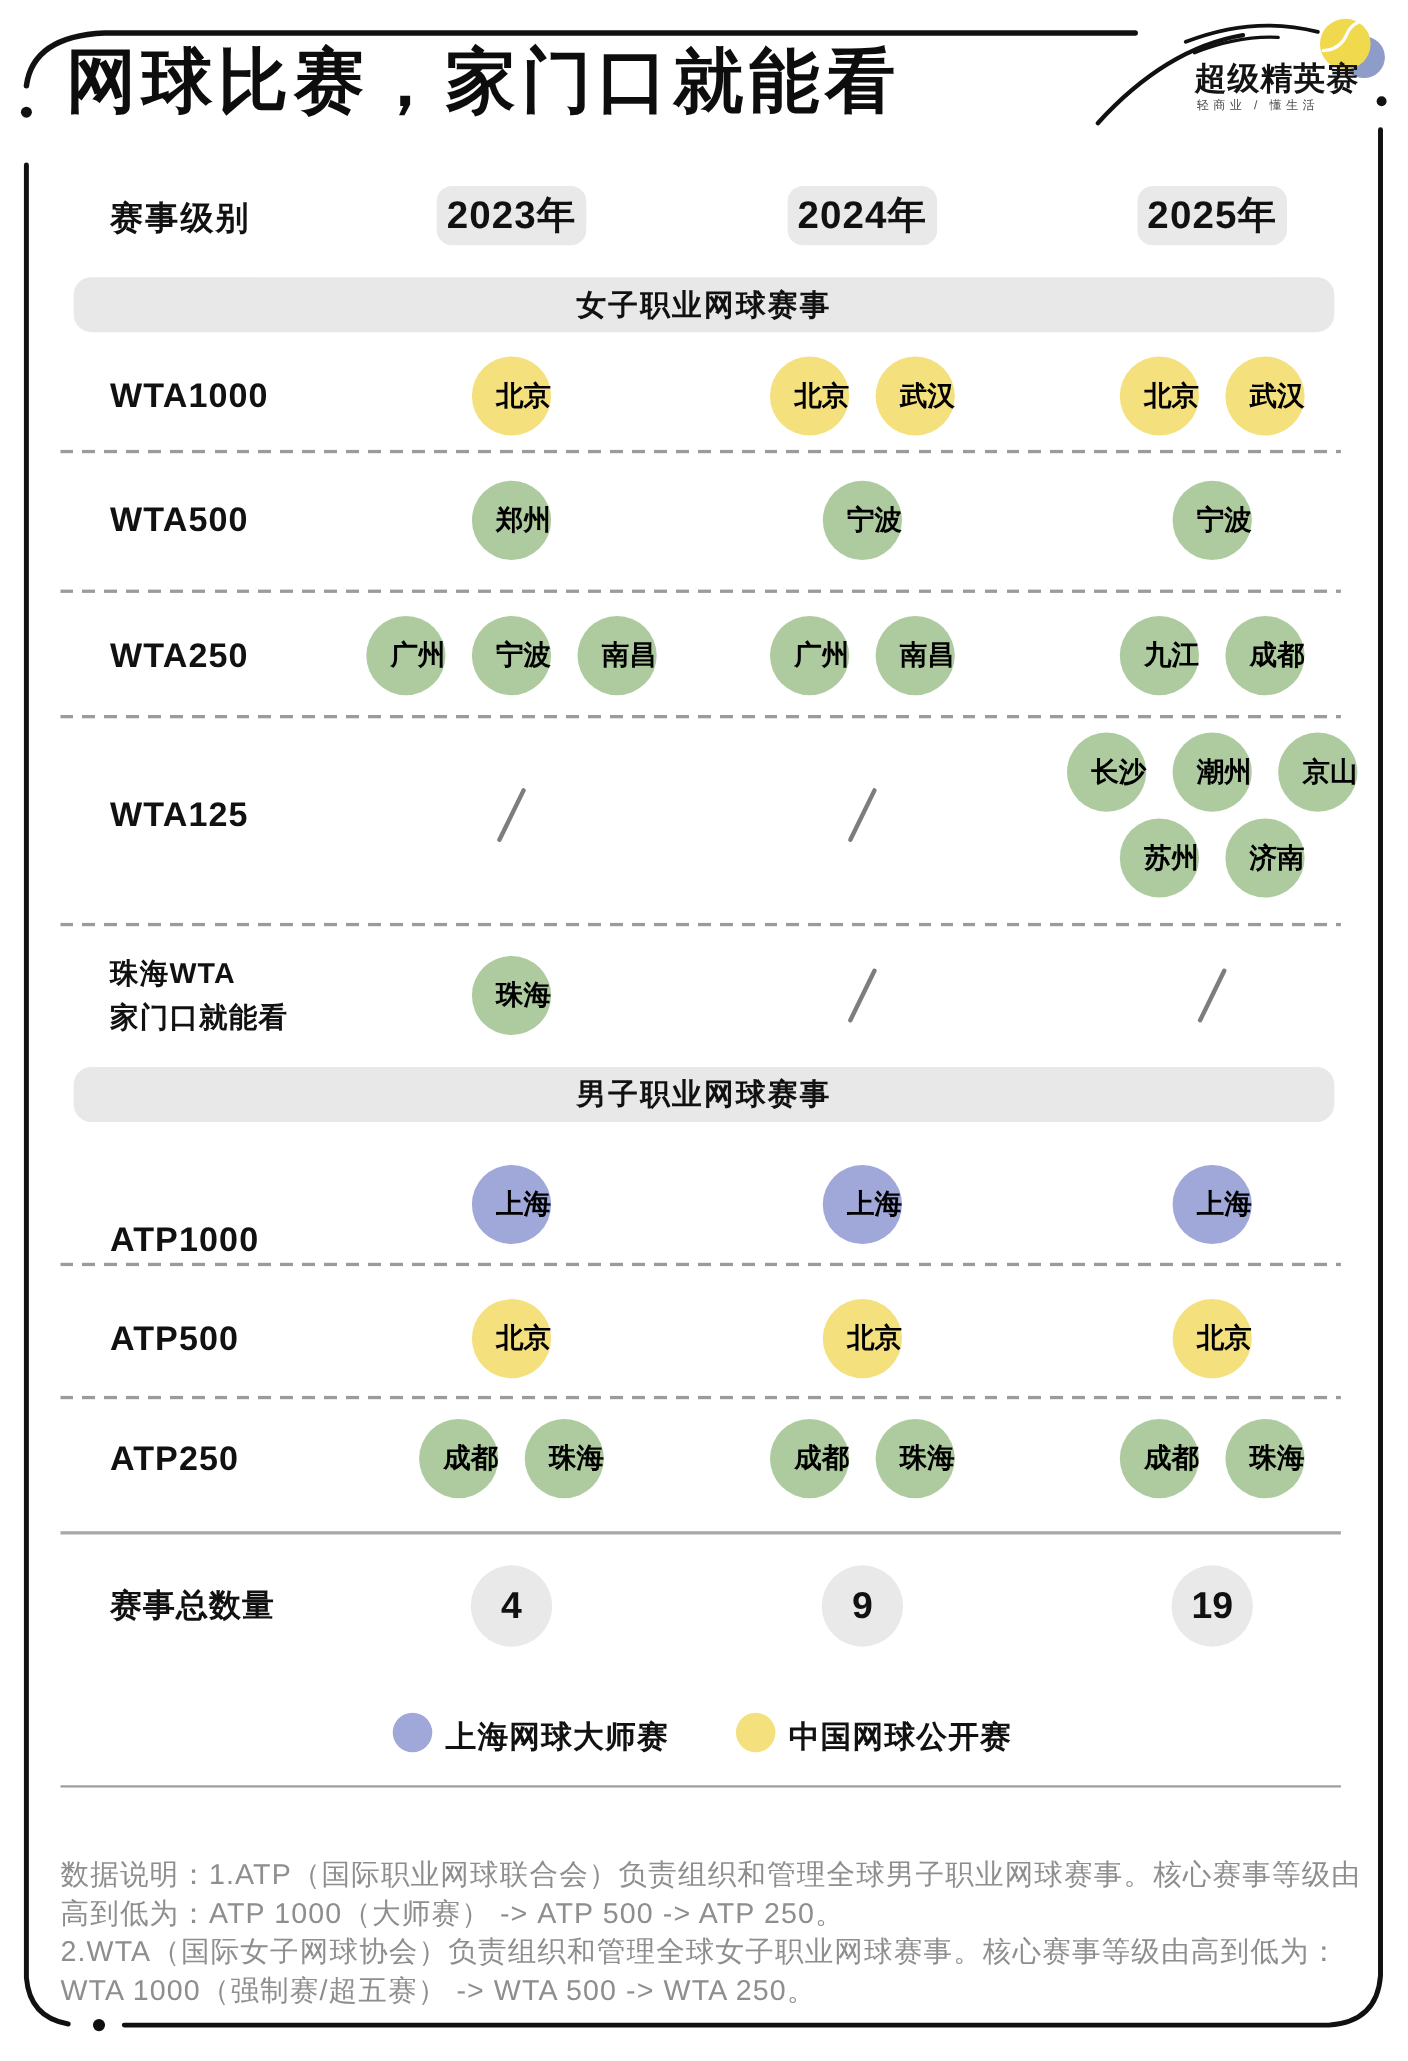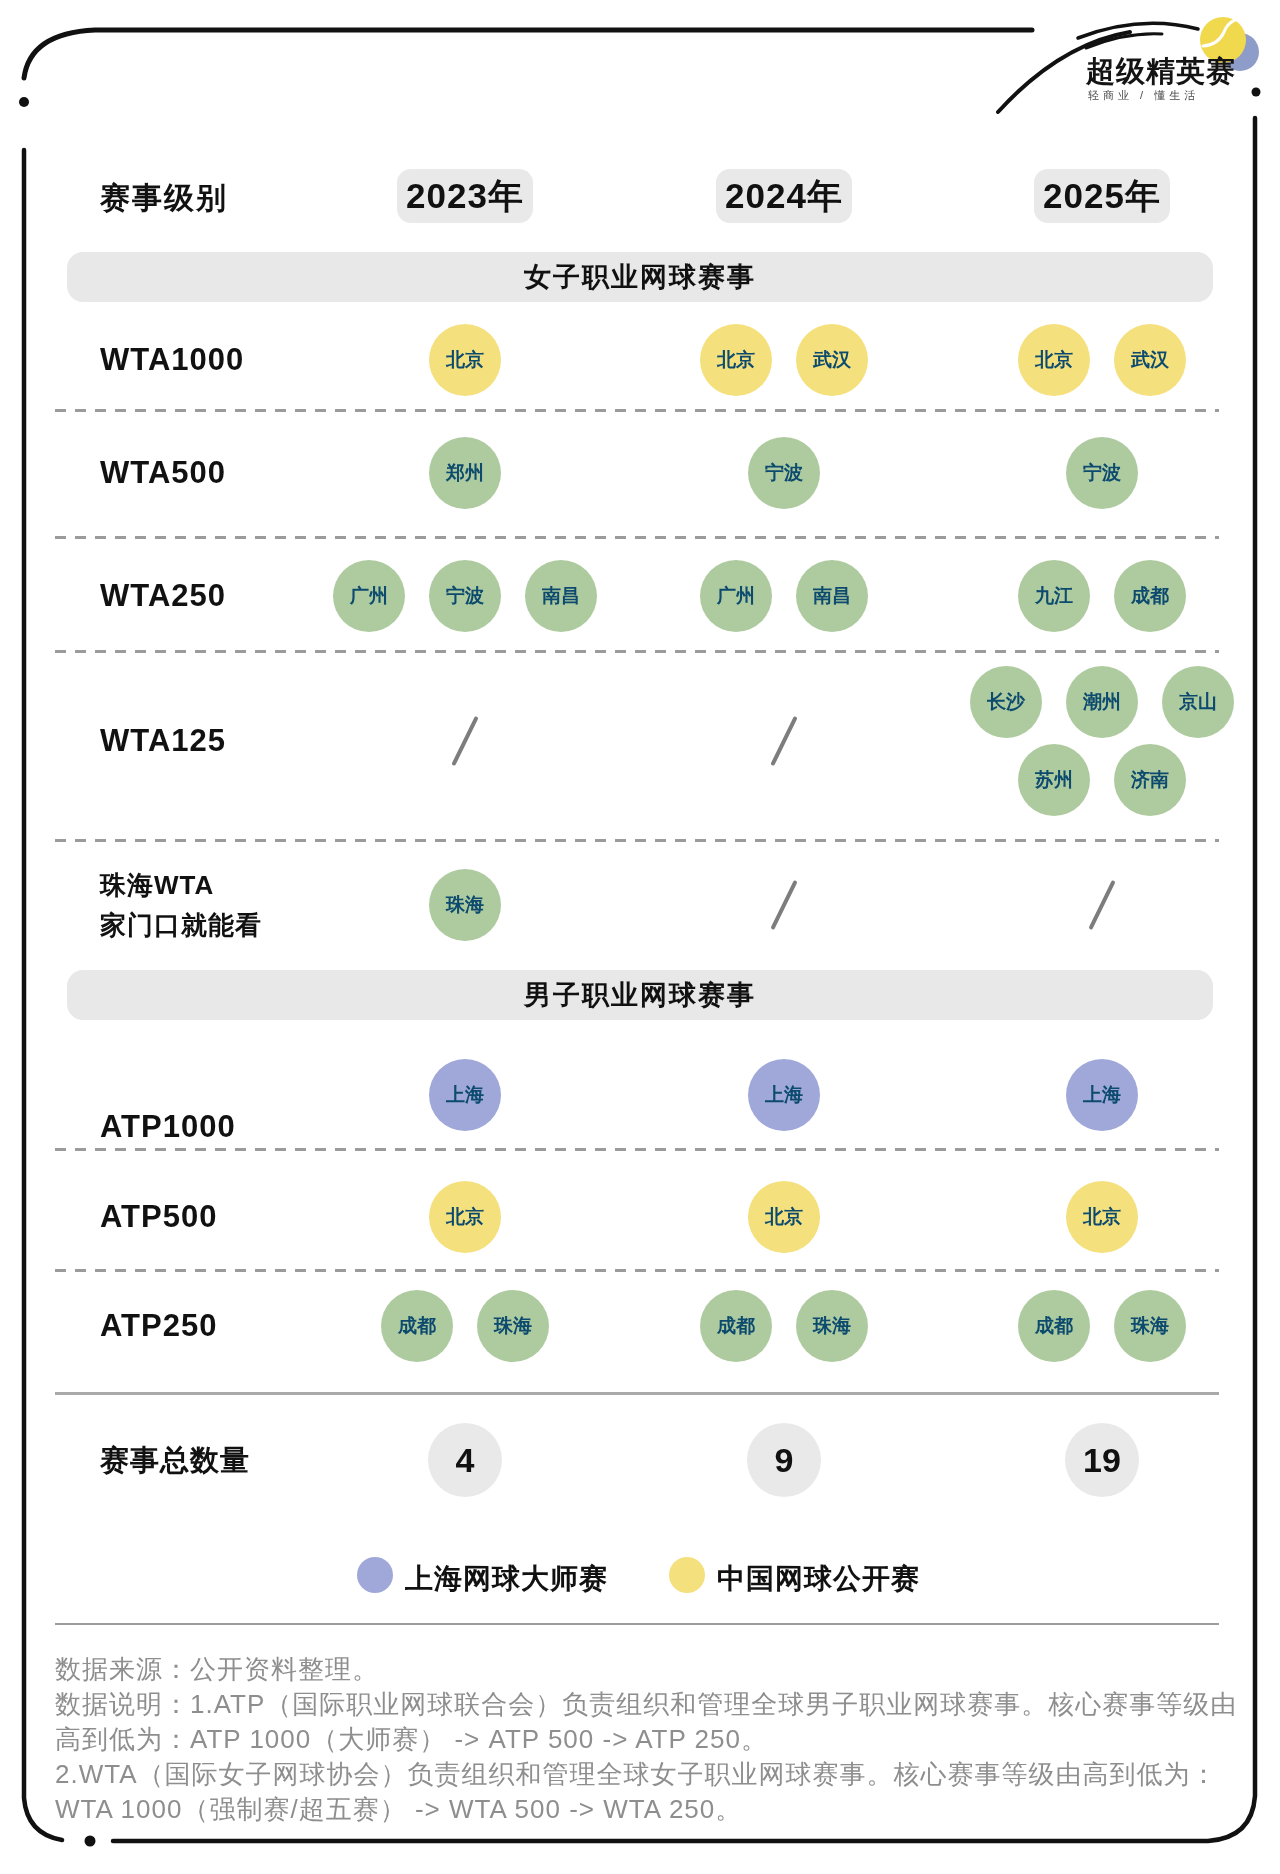--- a/index.html
+++ b/index.html
@@ -40,21 +40,21 @@
     font-size:27px;font-weight:bold;letter-spacing:2px;
   }
   .row-label{
     position:absolute;left:100px;transform:translateY(-50%);
     font-size:31px;font-weight:bold;letter-spacing:1px;white-space:pre-line;line-height:40px;
   }
   .row-label.small{font-size:26px;line-height:40px;}
   .circle{
     position:absolute;width:72px;height:72px;border-radius:50%;
     transform:translate(-50%,-50%);
-    text-align:center;line-height:72px;font-size:19px;font-weight:bold;color:#0c4a6e;
+    text-align:right;line-height:72px;font-size:25px;font-weight:bold;color:#000000;
     letter-spacing:0;
   }
   .slash{
     position:absolute;width:4px;height:54px;background:#7d7d7d;border-radius:2px;
     transform:translate(-50%,-50%) rotate(26deg);
   }
   .dash-divider{
     position:absolute;left:55px;width:1164px;height:3px;
     background:repeating-linear-gradient(90deg,#9b9b9b 0 11px,transparent 11px 20px);
   }
@@ -100,20 +100,21 @@
 
     <g>
       <circle cx="1240" cy="52" r="19" fill="#8E9CC9"></circle>
       <circle cx="1223" cy="40" r="23" fill="#F1D94E"></circle>
       <path d="M 1203 46 Q 1218 45 1224 32 Q 1229 19 1244 18" fill="none" stroke="#fff" stroke-width="3" stroke-linecap="round"></path>
     </g>
   </svg>
 
   <div class="layer">
 
+    <div class="title">网球比赛，家门口就能看</div>
     <div class="logo-wordmark">超级精英赛</div>
     <div class="logo-tagline">轻商业 / 懂生活</div>
 
     <div class="hdr-level">赛事级别</div>
     <div class="year-chip" style="left:465px;top:196px">2023年</div>
     <div class="year-chip" style="left:784px;top:196px">2024年</div>
     <div class="year-chip" style="left:1102px;top:196px">2025年</div>
 
     <div id="grid">
         <div class="band" style="top: 252px;">女子职业网球赛事</div>
@@ -179,19 +180,18 @@
     <div class="solid-divider" style="top:1392px"></div>
 
     <div>
       <span class="legend-dot" id="legend-dot-0" style="left: 357px; top: 1557px; background: rgb(159, 168, 216);"></span>
       <span class="legend-label" style="left:405px;top:1560px">上海网球大师赛</span>
       <span class="legend-dot" id="legend-dot-1" style="left: 669px; top: 1557px; background: rgb(245, 224, 126);"></span>
       <span class="legend-label" style="left:717px;top:1560px">中国网球公开赛</span>
     </div>
 
     <div class="solid-divider" style="top:1623px;background:#9c9c9c;height:2px"></div>
-    <div class="footer-line" style="top:1652px">数据来源：公开资料整理。</div>
     <div class="footer-line" style="top:1687px">数据说明：1.ATP（国际职业网球联合会）负责组织和管理全球男子职业网球赛事。核心赛事等级由</div>
     <div class="footer-line" style="top:1722px">高到低为：ATP 1000（大师赛） -&gt; ATP 500 -&gt; ATP 250。</div>
     <div class="footer-line" style="top:1757px">2.WTA（国际女子网球协会）负责组织和管理全球女子职业网球赛事。核心赛事等级由高到低为：</div>
     <div class="footer-line" style="top:1792px">WTA 1000（强制赛/超五赛） -&gt; WTA 500 -&gt; WTA 250。</div>
   </div>
 </div>
 
 </body></html>

